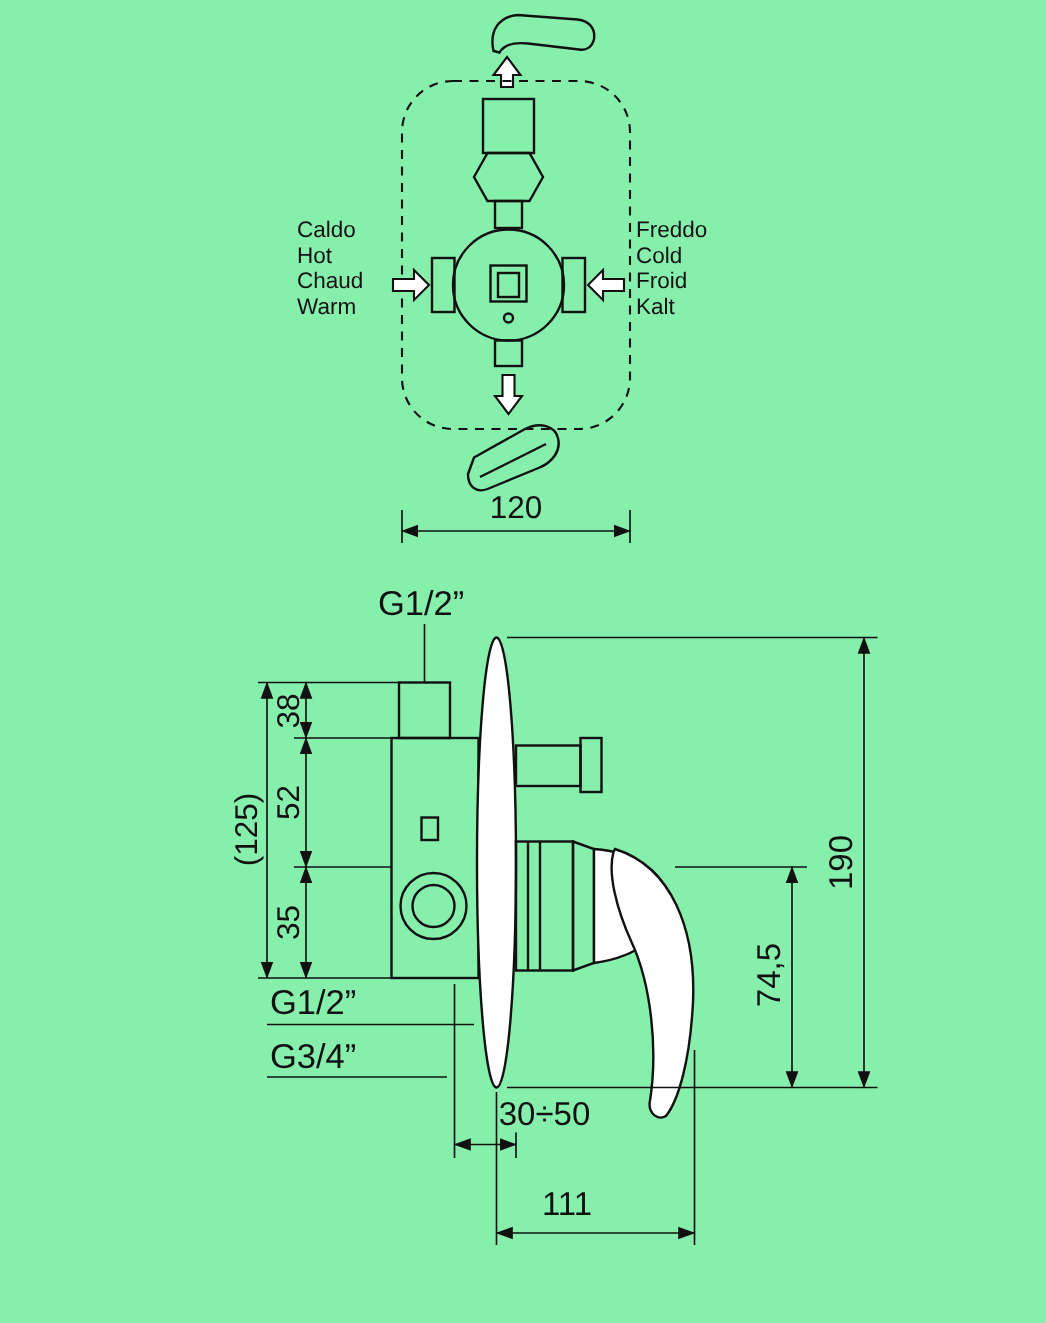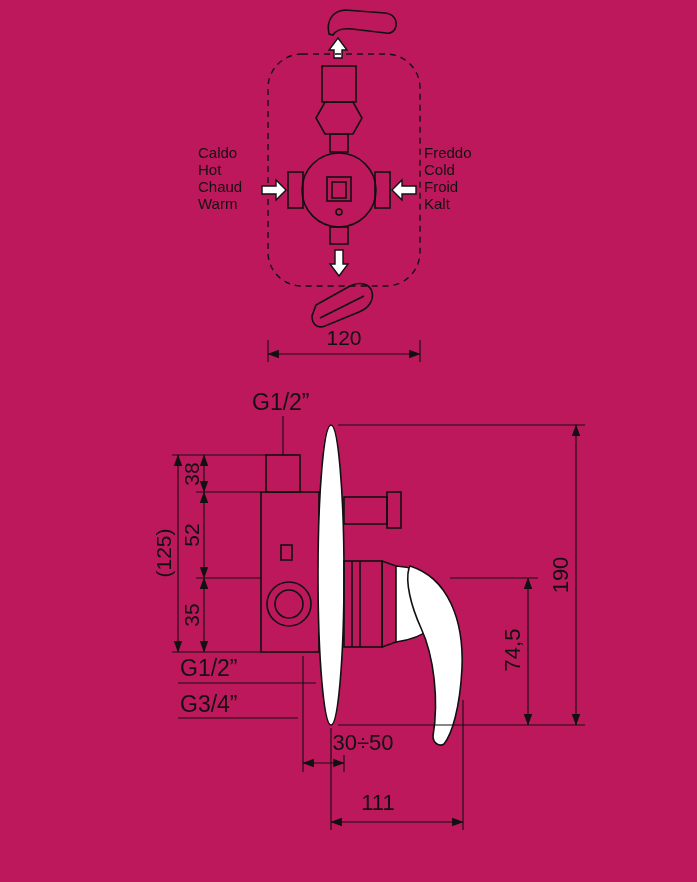--- a/index.html
+++ b/index.html
@@ -1,19 +1,19 @@
 <!DOCTYPE html>
 <html><head>
 <meta charset="utf-8">
 <style>
   html,body{margin:0;padding:0;background:#ffffff;}
   .canvas{
     position:relative;
     width:697px;height:882px;
-    background:#be185d;
+    background:#86efac;
     font-family:"Liberation Sans", sans-serif;
     overflow:hidden;
     text-decoration:underline;
   }
   svg text{
     font-family:"Liberation Sans", sans-serif;
     fill:#111111;
   }
   .lbl-small{font-size:15px;}
   .lbl-dim{font-size:21px;}

